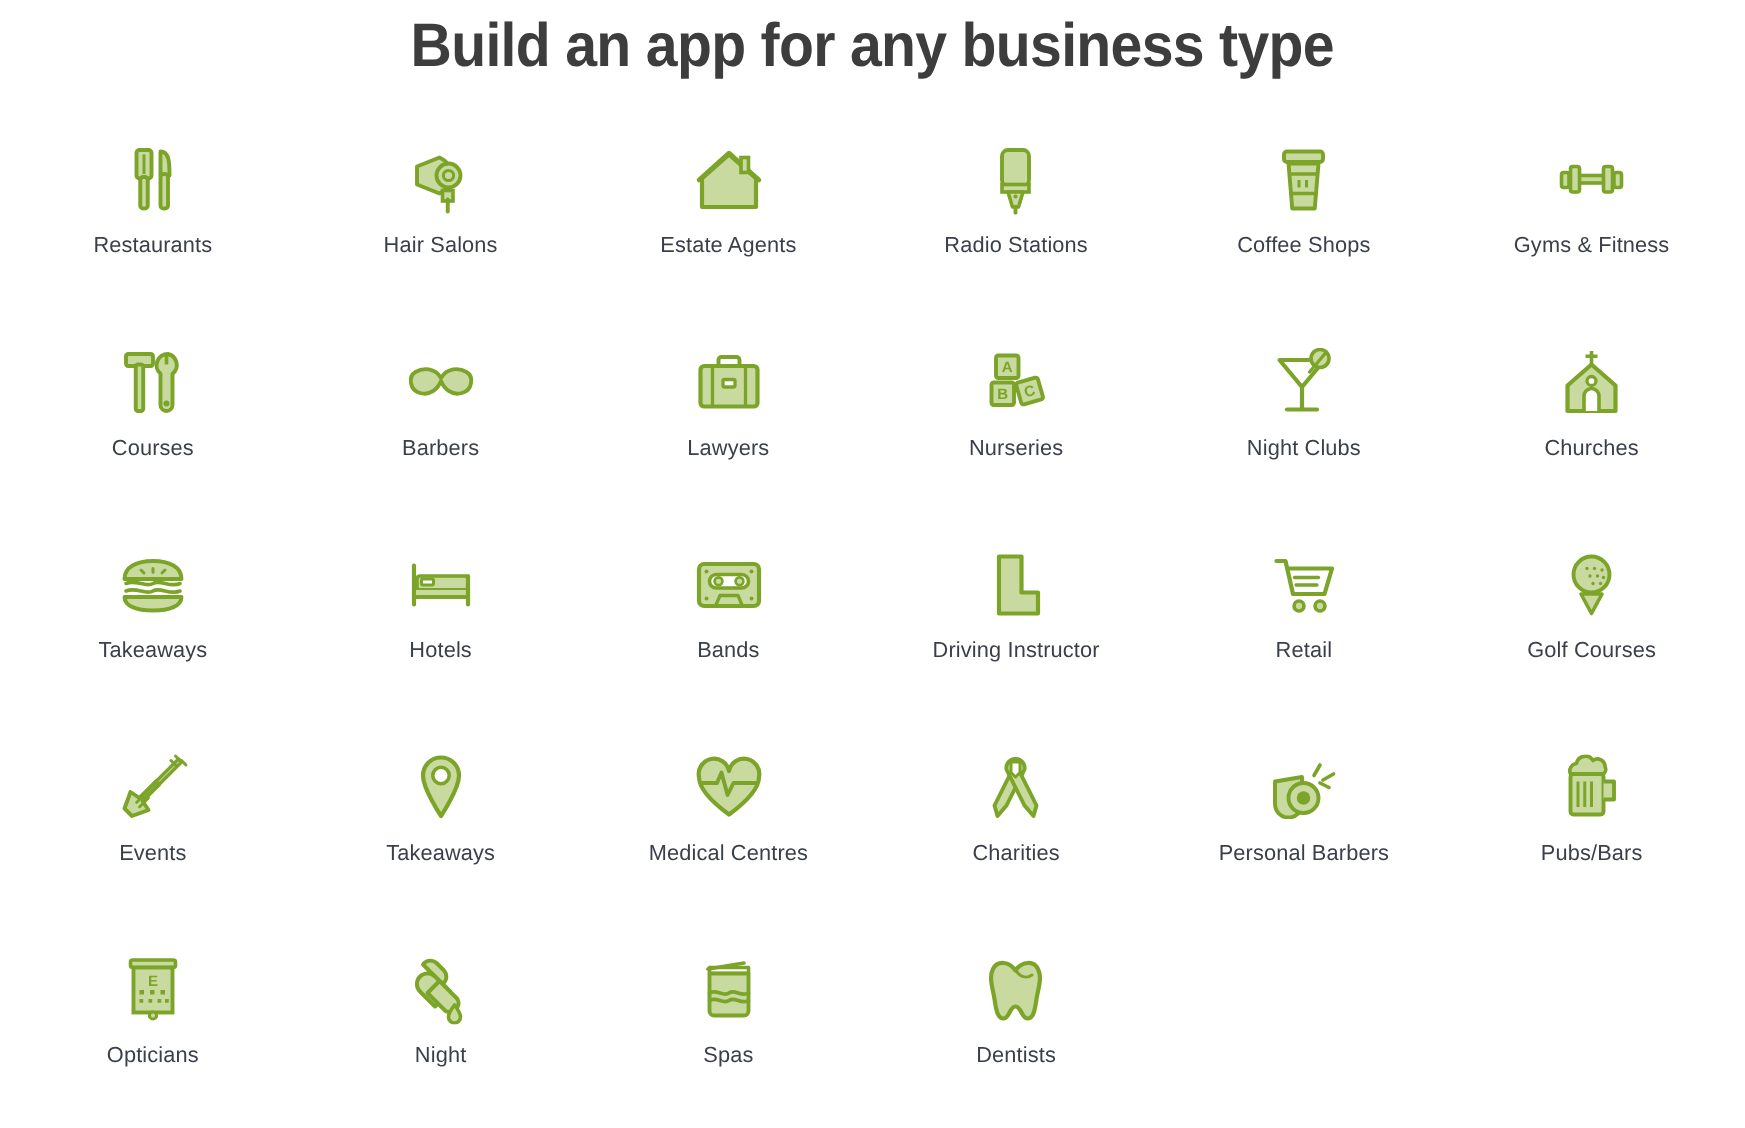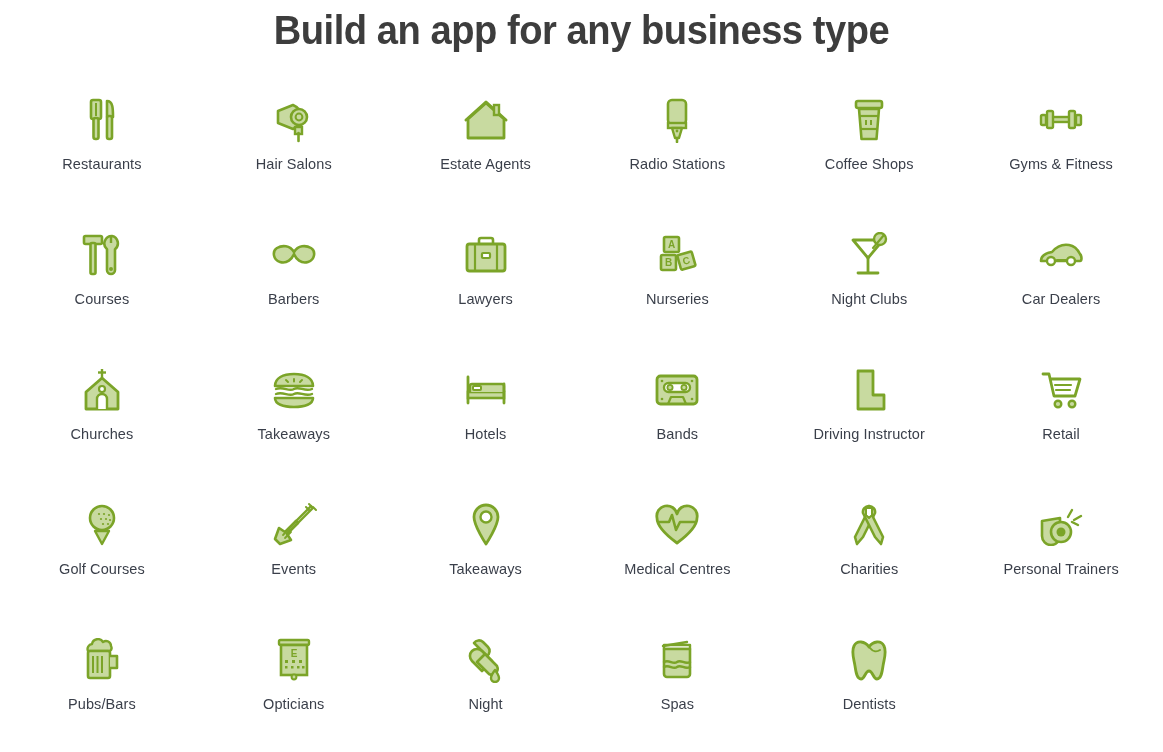--- a/index.html
+++ b/index.html
@@ -199,31 +199,20 @@
         <div class="icon-wrap">
           <svg width="42" height="46" viewBox="0 0 42 46">
     <path d="M5 8 L35 8 L20 26 Z" fill="none" stroke="#7ba428" stroke-width="2.8" stroke-linejoin="round"></path>
     <line x1="20" y1="25" x2="20" y2="40" stroke="#7ba428" stroke-width="2.8"></line>
     <line x1="10" y1="41" x2="30" y2="41" stroke="#7ba428" stroke-width="2.8" stroke-linecap="round"></line>
     <circle cx="32" cy="7" r="6" fill="#c8daa0" stroke="#7ba428" stroke-width="2.4"></circle>
     <line x1="25" y1="16" x2="36" y2="3" stroke="#7ba428" stroke-width="2.2" stroke-linecap="round"></line>
   </svg>
         </div>
         <div class="cell-label">Night Clubs</div>
-      </div>
-      <div class="cell">
-        <div class="icon-wrap">
-          <svg width="46" height="30" viewBox="0 0 46 30">
-    <path d="M3 21 C3 15 8 13 14 12 C19 6 25 4 31 5 C37 6 40 10 42 14 C44 16 44 21 42 21 Z" fill="#c8daa0" stroke="#7ba428" stroke-width="2.6" stroke-linejoin="round"></path>
-    <circle cx="13" cy="21" r="4" fill="#ffffff" stroke="#7ba428" stroke-width="2.4"></circle>
-    <circle cx="33" cy="21" r="4" fill="#ffffff" stroke="#7ba428" stroke-width="2.4"></circle>
-    <line x1="19" y1="20" x2="28" y2="20" stroke="#7ba428" stroke-width="2.2" stroke-linecap="round"></line>
-  </svg>
-        </div>
-        <div class="cell-label">Car Dealers</div>
       </div>
       <div class="cell">
         <div class="icon-wrap">
           <svg width="44" height="46" viewBox="0 0 44 46">
     <line x1="22" y1="2" x2="22" y2="12" stroke="#7ba428" stroke-width="2.4"></line>
     <line x1="18" y1="5.5" x2="26" y2="5.5" stroke="#7ba428" stroke-width="2.4"></line>
     <path d="M22 11 L38 25 L38 42 L6 42 L6 25 Z" fill="#c8daa0" stroke="#7ba428" stroke-width="2.8" stroke-linejoin="round"></path>
     <circle cx="22" cy="22" r="3" fill="#ffffff" stroke="#7ba428" stroke-width="2.2"></circle>
     <path d="M17 42 L17 32 a5 5 0 0 1 10 0 L27 42" fill="#ffffff" stroke="#7ba428" stroke-width="2.4" stroke-linejoin="round"></path>
   </svg>
@@ -355,21 +344,21 @@
         <div class="icon-wrap">
           <svg width="46" height="42" viewBox="0 0 46 42">
     <path d="M4 17 L22 14 L22 32 a9 9 0 0 1 -18 0 Z" fill="#c8daa0" stroke="#7ba428" stroke-width="2.6" stroke-linejoin="round"></path>
     <circle cx="23" cy="28" r="10" fill="#c8daa0" stroke="#7ba428" stroke-width="2.6"></circle>
     <circle cx="23" cy="28" r="4.5" fill="#7ba428"></circle>
     <line x1="30" y1="13" x2="34" y2="6" stroke="#7ba428" stroke-width="2.4" stroke-linecap="round"></line>
     <line x1="36" y1="16" x2="43" y2="12" stroke="#7ba428" stroke-width="2.4" stroke-linecap="round"></line>
     <line x1="34" y1="18" x2="40" y2="21" stroke="#7ba428" stroke-width="2.4" stroke-linecap="round"></line>
   </svg>
         </div>
-        <div class="cell-label">Personal Trainers</div>
+        <div class="cell-label">Personal Barbers</div>
       </div>
       <div class="cell">
         <div class="icon-wrap">
           <svg width="44" height="44" viewBox="0 0 44 44">
     <path d="M8 13 a5 5 0 0 1 4 -7 a6 6 0 0 1 11 -2 a5 5 0 0 1 8 4 a4 4 0 0 1 -1 5 Z" fill="#c8daa0" stroke="#7ba428" stroke-width="2.4" stroke-linejoin="round"></path>
     <rect x="8" y="13" width="22" height="27" rx="2" fill="#c8daa0" stroke="#7ba428" stroke-width="2.6"></rect>
     <line x1="13" y1="18" x2="13" y2="35" stroke="#7ba428" stroke-width="2"></line>
     <line x1="17.5" y1="18" x2="17.5" y2="35" stroke="#7ba428" stroke-width="2"></line>
     <line x1="22" y1="18" x2="22" y2="35" stroke="#7ba428" stroke-width="2"></line>
     <path d="M30 18 L37 18 L37 30 L30 30" fill="#c8daa0" stroke="#7ba428" stroke-width="2.6" stroke-linejoin="round"></path>

